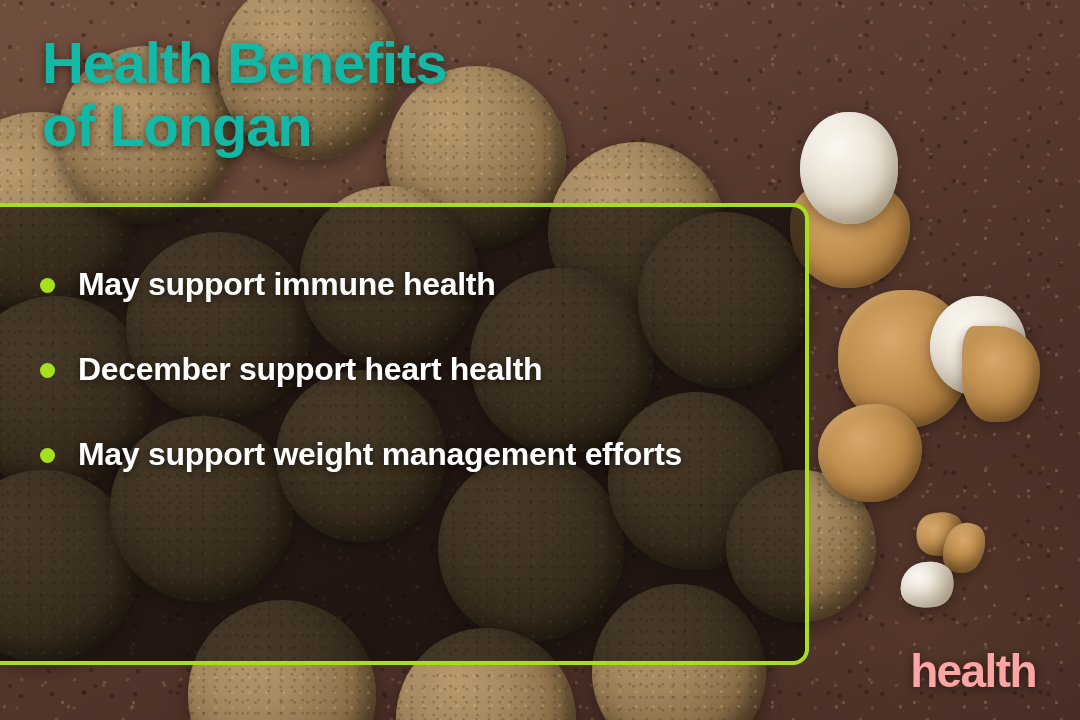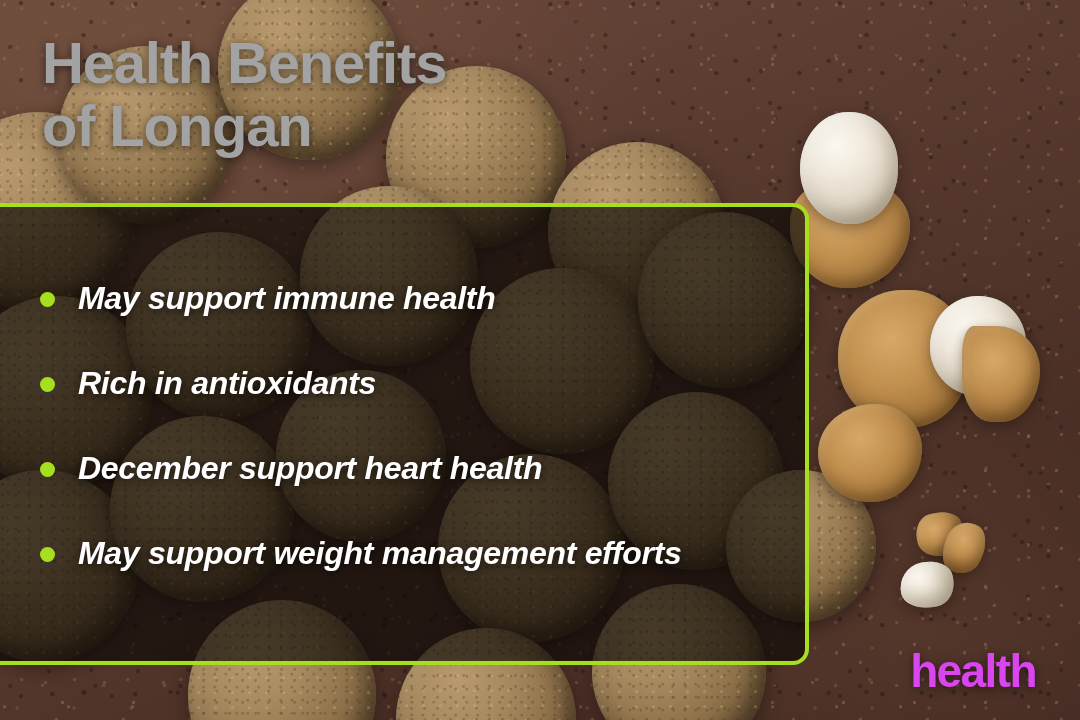--- a/index.html
+++ b/index.html
@@ -105,36 +105,35 @@
     border-bottom-right-radius:16px;
   }
 
   :root { --accent:#a6df1e; }
 
   
   .title {
     position:absolute;
     left:42px; top:32px;
     width:620px;
-    color:#a3a3a3;
+    color:#14b8a6;
     font-size:58px;
     font-weight:700;
     line-height:1.08;
     letter-spacing:-1.2px;
     text-shadow:0 2px 10px rgba(0,0,0,.55);
     white-space:pre-line;
   }
 
   
   .benefits {
     position:absolute;
-    left:36px; top:276px;
+    left:36px; top:262px;
     width:700px;
     list-style:none;
-    font-style:italic;
   }
   .benefit {
     position:relative;
     padding-left:42px;
     margin-bottom:41px;
     color:#ffffff;
     font-size:32px;
     font-weight:700;
     line-height:1.38;
     letter-spacing:-0.3px;
@@ -146,21 +145,21 @@
     left:4px; top:16px;
     width:15px; height:15px;
     border-radius:50%;
     background:var(--accent);
   }
 
   
   .logo {
     position:absolute;
     right:44px; bottom:22px;
-    color:#d946ef;
+    color:#fca5a5;
     font-size:46px;
     font-weight:700;
     letter-spacing:-1.6px;
     text-shadow:0 2px 10px rgba(0,0,0,.5);
   }
 </style>
 </head>
 <body>
 
 <div class="canvas">
@@ -206,24 +205,20 @@
   <h1 class="title">Health Benefits
 of Longan</h1>
 
   <ul class="benefits">
     <li class="benefit">
       <span class="dot"></span>
       <span>May support immune health</span>
     </li>
     <li class="benefit">
       <span class="dot"></span>
-      <span>Rich in antioxidants</span>
-    </li>
-    <li class="benefit">
-      <span class="dot"></span>
       <span>December support heart health</span>
     </li>
     <li class="benefit">
       <span class="dot"></span>
       <span>May support weight management efforts</span>
     </li>
   </ul>
 
   <div class="logo">health</div>
 

